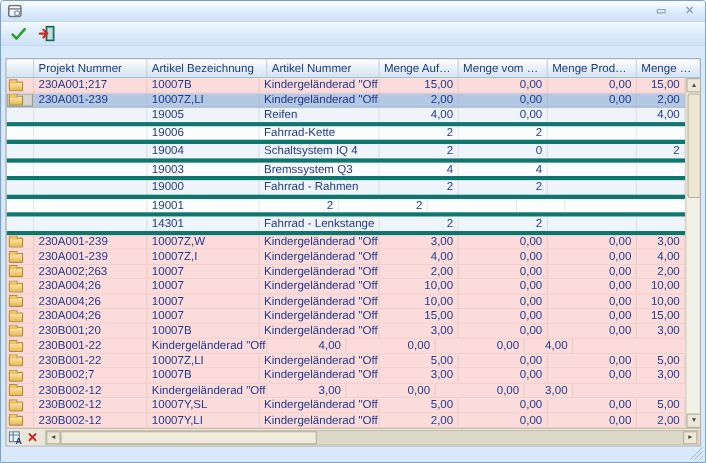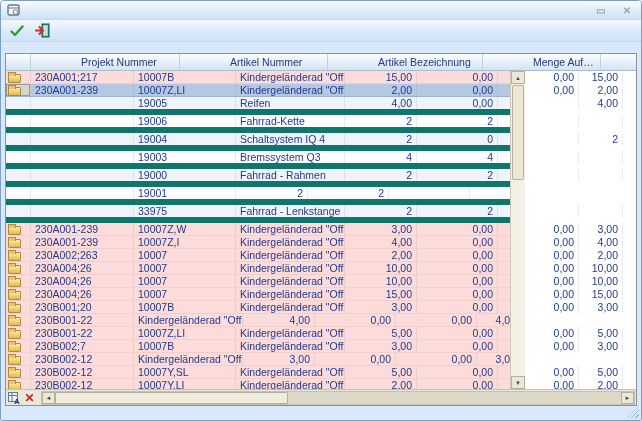--- a/index.html
+++ b/index.html
@@ -52,30 +52,30 @@
     margin:0 4px; width:632px; height:353px; flex:0 0 353px;
     border:1px solid #8a9097;
     background:#fff;
     display:flex; flex-direction:column;
   }
   .grid-header {
     height:17px; flex:0 0 17px;
     display:flex;
     background:linear-gradient(#fdfeff, #e9f1f9 45%, #d5e4f2);
     border-bottom:1px solid #a7bdd2;
-    color:#1e3b7e; font-size:10.5px;gap:46px;
+    color:#1e3b7e; font-size:10.5px;
   }
   .hcell {
     border-right:1px solid #c0d2e2;
     padding:2px 4px 0 4px;
     white-space:nowrap; overflow:hidden; text-overflow:ellipsis;
   }
   .hcell.num { text-align:right; }
   .grid-body { flex:1 1 auto; display:flex; overflow:hidden; }
-  .rows { width:504px; display:flex; flex-direction:column; }
+  .rows { width:617px; display:flex; flex-direction:column; }
 
   .row { flex:1 1 auto; display:flex; font-size:10.5px; color:#22398c; }
   .cell {
     border-right:1px solid rgba(140,140,140,0.18);
     padding:0 4px; display:flex; align-items:center;
     white-space:nowrap; overflow:hidden;
   }
   .cell.num { justify-content:flex-end; }
   .c-icon { width:25px; flex:0 0 25px; padding:0 2px; }
   .c-projekt { width:103px; flex:0 0 103px; }
@@ -88,21 +88,21 @@
   .h-icon { width:25px; flex:0 0 25px; }
   .h-projekt { width:103px; flex:0 0 103px; }
   .h-artikel { width:102px; flex:0 0 102px; }
   .h-bez { width:109px; flex:0 0 109px; }
   .h-auftrag { width:72px; flex:0 0 72px; }
   .h-lager { width:81px; flex:0 0 81px; }
   .h-prod { width:81px; flex:0 0 81px; }
   .h-zu { flex:1 1 auto; border-right:none; }
 
   .row.pink { background:#fcdcda; border-bottom:1px solid #f2cecd; }
-  .row.child { background:#fbfdfe; border-bottom:6px solid #0f766e; }
+  .row.child { background:#fbfdfe; border-bottom:4px solid #0f766e; }
   .row.child.alt { background:#eff4fb; }
   .row.selected { background:#b5c8e3; border-bottom:1px solid #9db2d2; }
   .row.selected .c-icon {
     background:#d8d5cf;
     box-shadow:inset 0 0 0 1px #96989b;
   }
 
   
   .folder { position:relative; width:13px; height:9px; margin-top:2px;
     background:linear-gradient(#ffe9a8, #e7b94e);
@@ -179,22 +179,22 @@
     </span>
   </div>
 
   <div class="gap"></div>
 
   <div class="grid">
 
     <div class="grid-header">
       <div class="hcell h-icon"></div>
       <div class="hcell h-projekt">Projekt Nummer</div>
+      <div class="hcell h-bez">Artikel Bezeichnung</div>
       <div class="hcell h-artikel">Artikel Nummer</div>
-      <div class="hcell h-bez">Artikel Bezeichnung</div>
       <div class="hcell h-auftrag num">Menge Auftrag</div>
       <div class="hcell h-lager num">Menge vom Lager</div>
       <div class="hcell h-prod num">Menge Produziert</div>
       <div class="hcell h-zu">Menge zu produzi...</div>
     </div>
 
     <div class="grid-body">
       <div class="rows">
   <div class="row pink">
     <div class="cell c-icon">
@@ -283,21 +283,21 @@
     <div class="cell c-artikel">19001</div>
     <div class="cell c-auftrag num">2</div>
     <div class="cell c-lager num">2</div>
     <div class="cell c-prod num"></div>
     <div class="cell c-zu num"></div>
   </div>
 
   <div class="row child alt">
     <div class="cell c-icon"></div>
     <div class="cell c-projekt"></div>
-    <div class="cell c-artikel">33975</div>
+    <div class="cell c-artikel">14301</div>
     <div class="cell c-bez">Fahrrad - Lenkstange</div>
     <div class="cell c-auftrag num">2</div>
     <div class="cell c-lager num">2</div>
     <div class="cell c-prod num"></div>
     <div class="cell c-zu num"></div>
   </div>
 
   <div class="row pink">
     <div class="cell c-icon">
               <span class="folder"></span>

